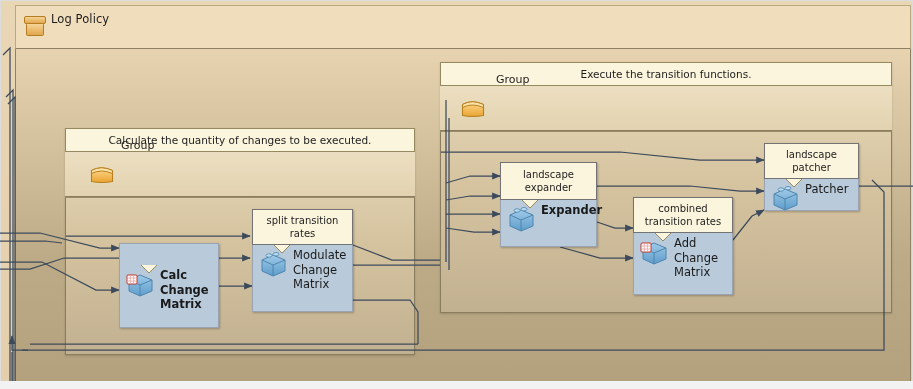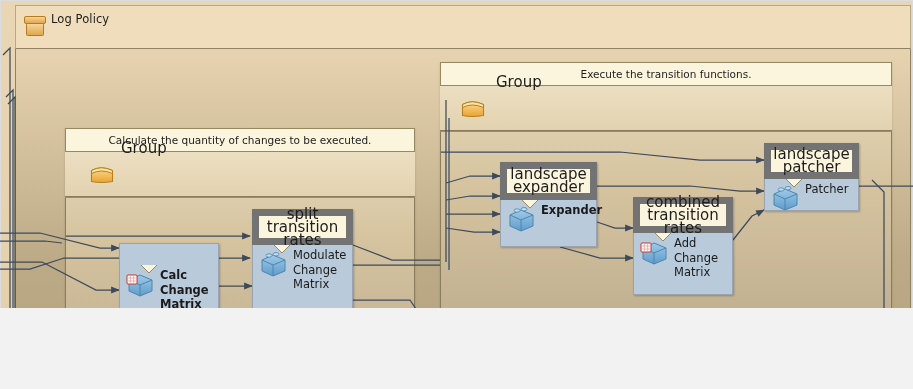--- a/index.html
+++ b/index.html
@@ -1,21 +1,21 @@
 <!DOCTYPE html>
 <html><head>
 <meta charset="utf-8">
 <title>Log Policy Diagram</title>
 <style>
   html,body{margin:0;padding:0;background:#f2f2f2;}
   body{font-family:"DejaVu Sans","Liberation Sans",sans-serif;}
 
   #canvas{
     position:relative;
-    width:913px;height:308px;
+    width:913px;height:381px;
     overflow:hidden;
     background:#be185d;
     box-sizing:border-box;
   }
 
   
   .policy-frame{
     position:absolute; left:0; top:0; width:913px; height:389px;
     box-sizing:border-box;
     border:1px solid #dcdcdc;
@@ -56,21 +56,21 @@
     font-size:10.5px; color:#1d1d1d;
   }
   .group-labelband{
     position:absolute; left:-1px; right:-1px; top:23px; height:45px;
     box-sizing:border-box;
     border-bottom:1px solid #8a7d5f;
     background:linear-gradient(180deg,#ecdfc1 0%,#e2d2b0 100%);
   }
   .group-label{
     position:absolute; left:55px; top:10px;
-    font-size:15px; color:#1d1d1d;
+    font-size:11px; color:#1d1d1d;
   }
   .group-inner{
     position:absolute; left:-1px; right:-1px; top:68px; bottom:-1px;
     border-top:1px solid #9a8c6b;
   }
 
   
   .note-chevron{
     position:absolute; top:23px; width:18px; height:9px;
     overflow:hidden;
@@ -81,24 +81,24 @@
   .node{
     position:absolute; box-sizing:border-box;
     border:1px solid #9aa4b0;
     background:#b9cada;
     box-shadow:1px 1px 2px rgba(0,0,0,.25);
   }
   .node-note{
     position:absolute; left:-1px; right:-1px; top:-1px;
     box-sizing:border-box;
     background:#fcf5dd;
-    border:7px solid #737373;
+    border:1px solid #737373;
     display:flex; align-items:center; justify-content:center;
     text-align:center;
-    font-size:15px; color:#1d1d1d; line-height:13px;
+    font-size:10px; color:#1d1d1d; line-height:13px;
     padding:3px 4px;
   }
   .node-body{
     position:absolute; left:0; right:8px; bottom:0;
     display:flex; align-items:flex-start;
   }
   .node-label{
     font-size:11.5px; color:#1a1a1a; line-height:14.5px;
     padding-top:2px;
   }

